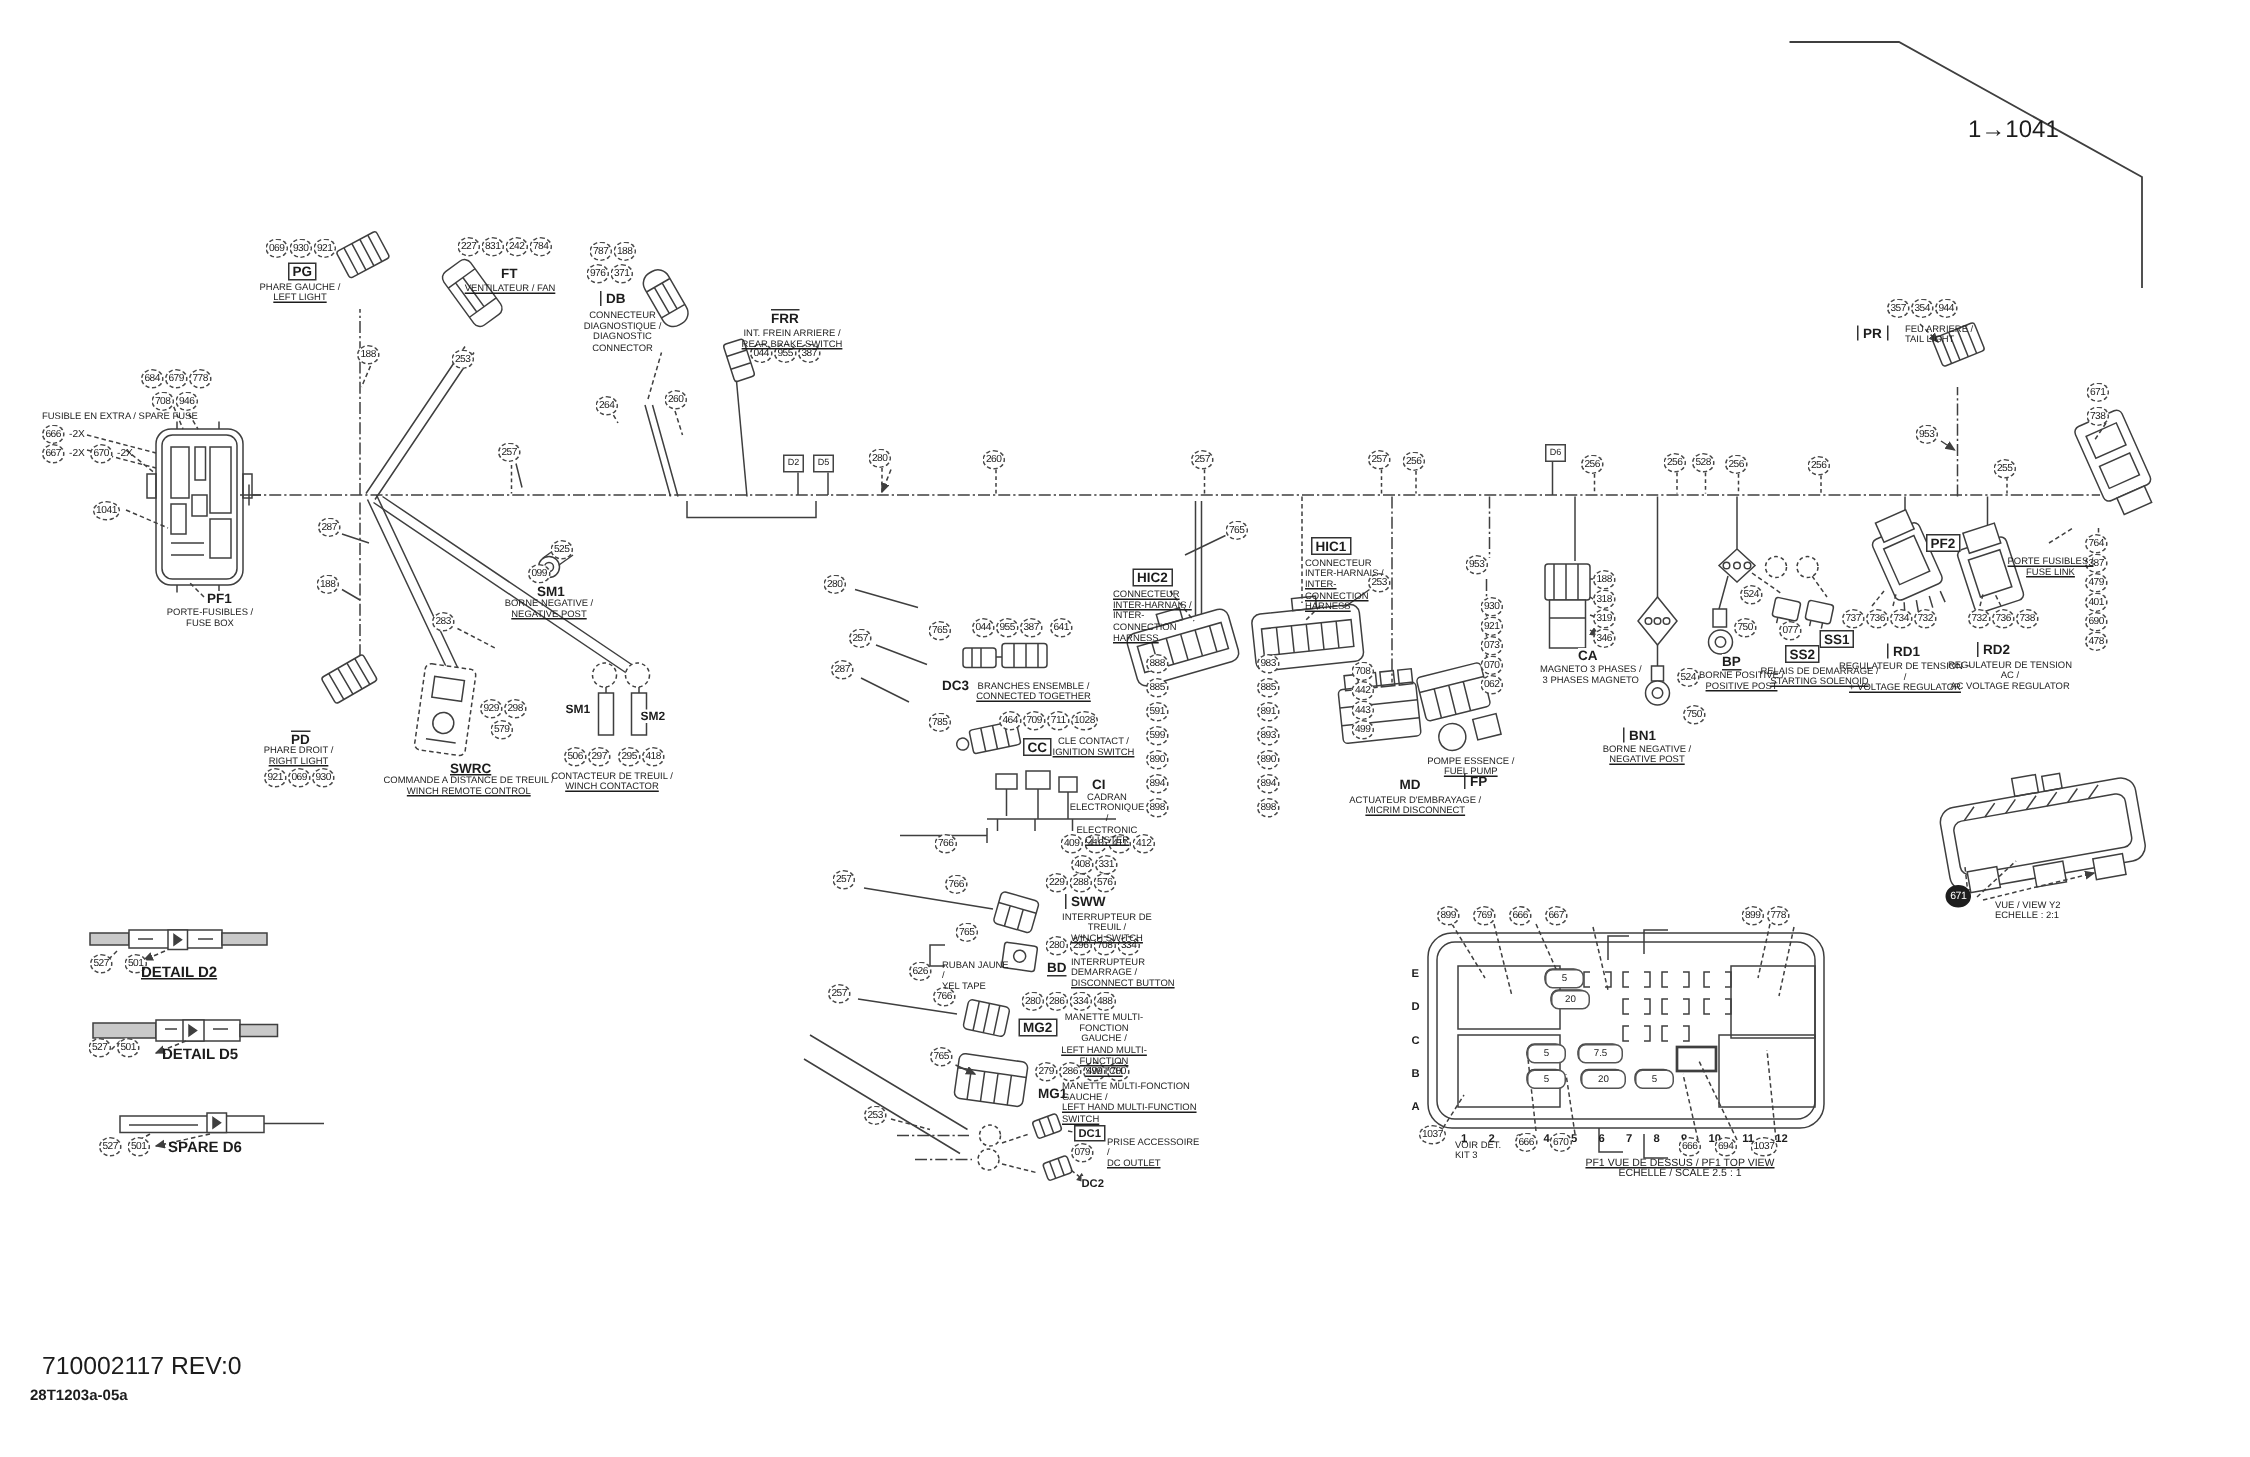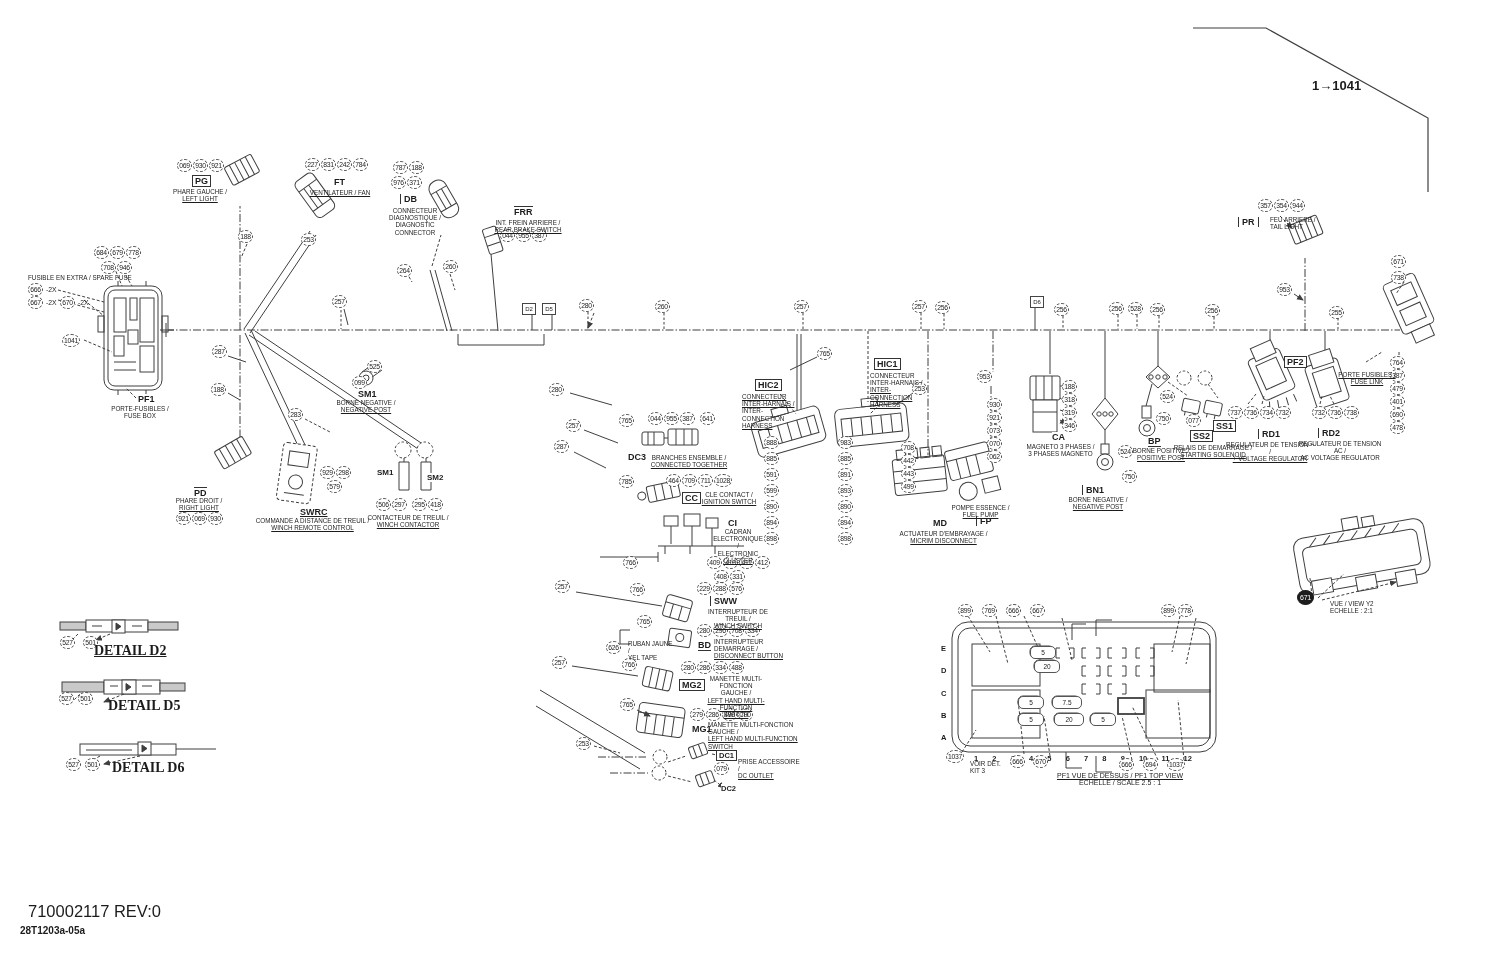--- a/index.html
+++ b/index.html
@@ -22,24 +22,24 @@
   .lbl.left{text-align:left}
   .u{text-decoration:underline}
   .sfx{font-size:6.8px;margin-left:2px;align-self:center}
   .fuse{position:absolute;font-size:6.5px;width:24px;height:11px;border:1px solid #555;border-radius:5px;
         display:flex;align-items:center;justify-content:center;background:#fff;z-index:3}
   .gridtxt{font-size:7.5px;font-weight:bold}
   .rowletters{position:absolute;display:flex;flex-direction:column;justify-content:space-between;height:98px;z-index:3}
   .colnums{position:absolute;display:flex;justify-content:space-between;width:218px;z-index:3}
   .marker{position:absolute;width:12px;height:10px;border:1px solid #444;font-size:6px;display:flex;
           align-items:center;justify-content:center;background:#fff;z-index:3}
-  .detlabel{position:absolute;font-family:Liberation Serif, serif;font-size:14px;font-weight:bold;z-index:4}
+  .detlabel{position:absolute;font-family:Liberation Sans, sans-serif;font-size:10px;font-weight:bold;z-index:4}
   .footer-part{position:absolute;font-size:16.5px;z-index:4}
   .footer-code{position:absolute;font-size:10px;font-weight:bold;z-index:4}
-  .cref{position:absolute;font-size:13px;font-weight:bold;z-index:4}
+  .cref{position:absolute;font-size:16px;font-weight:normal;z-index:4}
 </style>
 </head>
 <body>
 
 <svg class="art" width="1500" height="971" viewBox="0 0 1500 971">
   <defs>
     <marker id="ah" markerWidth="7" markerHeight="7" refX="6" refY="3" orient="auto">
         <path d="M0 0L7 3L0 6z" fill="#3f3f3f"></path>
       </marker>
   </defs>
@@ -787,21 +787,21 @@
 <div class="detlabel u" style="left:94px;top:643px">DETAIL D2</div>
 <div class="chips" style="left:59px;top:692px;gap:4px">
     <span class="chip">527</span>
     <span class="chip">501</span>
   </div>
 <div class="detlabel" style="left:108px;top:698px">DETAIL D5</div>
 <div class="chips" style="left:66px;top:758px;gap:4px">
     <span class="chip">527</span>
     <span class="chip">501</span>
   </div>
-<div class="detlabel" style="left:112px;top:760px">DETAIL D6</div>
+<div class="detlabel" style="left:112px;top:760px">SPARE D6</div>
 
 <span class="marker" style="left:522px;top:303px">D2</span>
 <span class="marker" style="left:542px;top:303px">D5</span>
 <span class="marker" style="left:1030px;top:296px">D6</span>
 
 <span class="chip abs" style="left:238px;top:230px">188</span>
 <span class="chip abs" style="left:301px;top:233px">253</span>
 <span class="chip abs" style="left:332px;top:295px">257</span>
 <span class="chip abs" style="left:212px;top:345px">287</span>
 <span class="chip abs" style="left:211px;top:383px">188</span>

